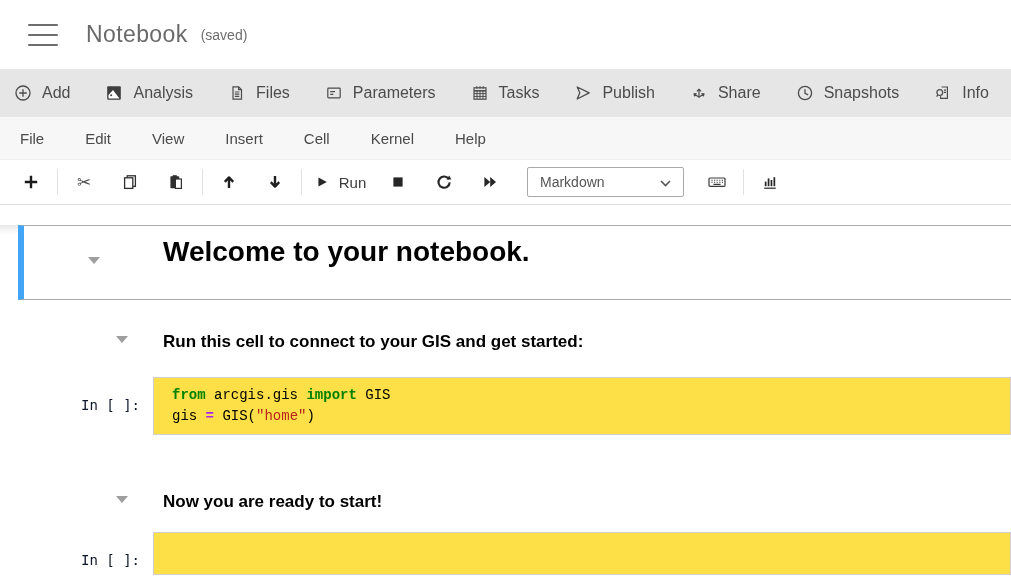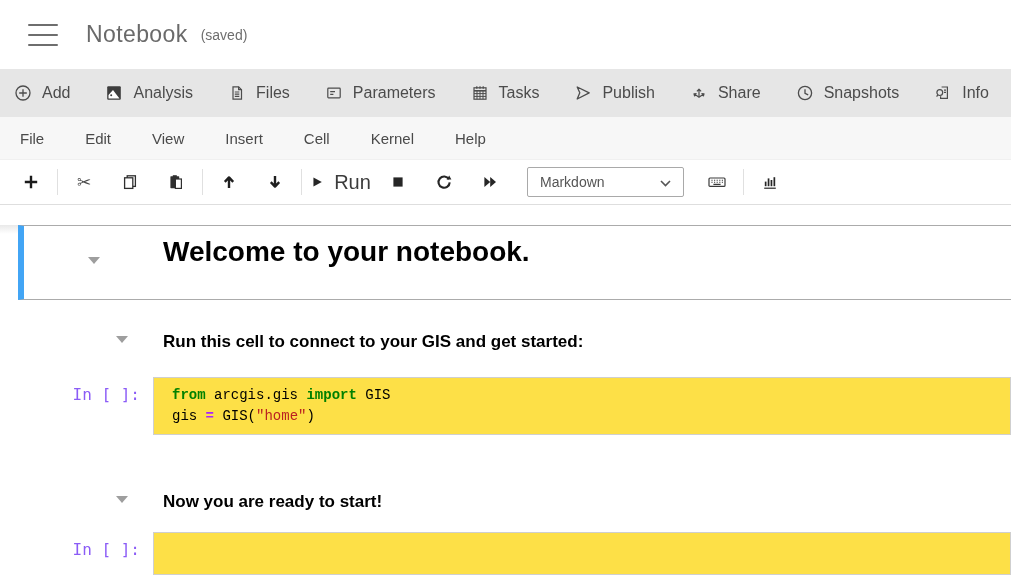--- a/index.html
+++ b/index.html
@@ -20,21 +20,21 @@
 
   
   .menu-bar { height:43px; background:#f7f7f7; display:flex; align-items:center; padding-left:20px; border-bottom:1px solid #f0f0f0; }
   .menu-item { font-size:15px; color:#4a4a4a; margin-right:41px; cursor:pointer; }
 
   
   .nb-toolbar { height:45px; background:#fff; display:flex; align-items:center; padding-left:8px; border-bottom:1px solid #dedede; position:relative; }
   .tbtn { min-width:46px; height:30px; display:flex; align-items:center; justify-content:center; cursor:pointer; }
   .tbtn svg { display:block; }
   .tdivider { width:1px; height:26px; background:#e0e0e0; margin:0 3px; }
-  .run-btn { min-width:70px; gap:9px; color:#3c3c3c; font-size:20px; }
+  .run-btn { min-width:70px; gap:9px; color:#3c3c3c; font-size:15px; }
   .cut-glyph { font-size:17px; color:#4a4a4a; line-height:1; }
   .cell-type-select { width:157px; height:30px; border:1px solid #a9a9a9; border-radius:2px; background:#fff;
     display:flex; align-items:center; justify-content:space-between; padding:0 12px; margin:0 10px 0 14px;
     font-size:14px; color:#555; cursor:pointer; }
   .chart-btn { border-bottom:0; }
 
   
   .content { position:relative; background:#fff; }
   .content::before { content:""; position:absolute; top:0; left:0; right:0; height:9px;
     background:linear-gradient(#e9e9e9, rgba(255,255,255,0)); pointer-events:none; }
@@ -49,21 +49,21 @@
   .md-row { position:relative; }
   .md-row .tri { left:116px; top:4px; }
   .h3-text { margin-left:163px; font-size:17px; font-weight:bold; color:#000; line-height:20px; }
   .md2-row { margin-top:32px; }
   .md3-row { margin-top:57px; }
 
   .code-row { display:flex; align-items:flex-start; }
   .code1-row { margin-top:25px; }
   .code2-row { margin-top:20px; }
   .prompt { width:153px; flex:0 0 153px; text-align:right; padding-right:13px; padding-top:8px;
-    font-family:"DejaVu Sans Mono", monospace; font-size:16px; color:#8b5cf6; white-space:pre; }
+    font-family:"DejaVu Sans Mono", monospace; font-size:14px; color:#0f172a; white-space:pre;margin-top:12px; }
   .code-box { flex:1; background:#fde047; border:1px solid #cfcfcf; padding:7px 8px 7px 18px;
     font-family:Liberation Mono, monospace; font-size:14px; line-height:21px; color:#000; cursor:text; }
   .code-box.empty { min-height:43px; }
   .code-line { white-space:pre; }
   .tok-kw { color:#008000; font-weight:bold; }
   .tok-op { color:#aa22ff; font-weight:bold; }
   .tok-str { color:#ba2121; }
 </style>
 </head>
 <body>

